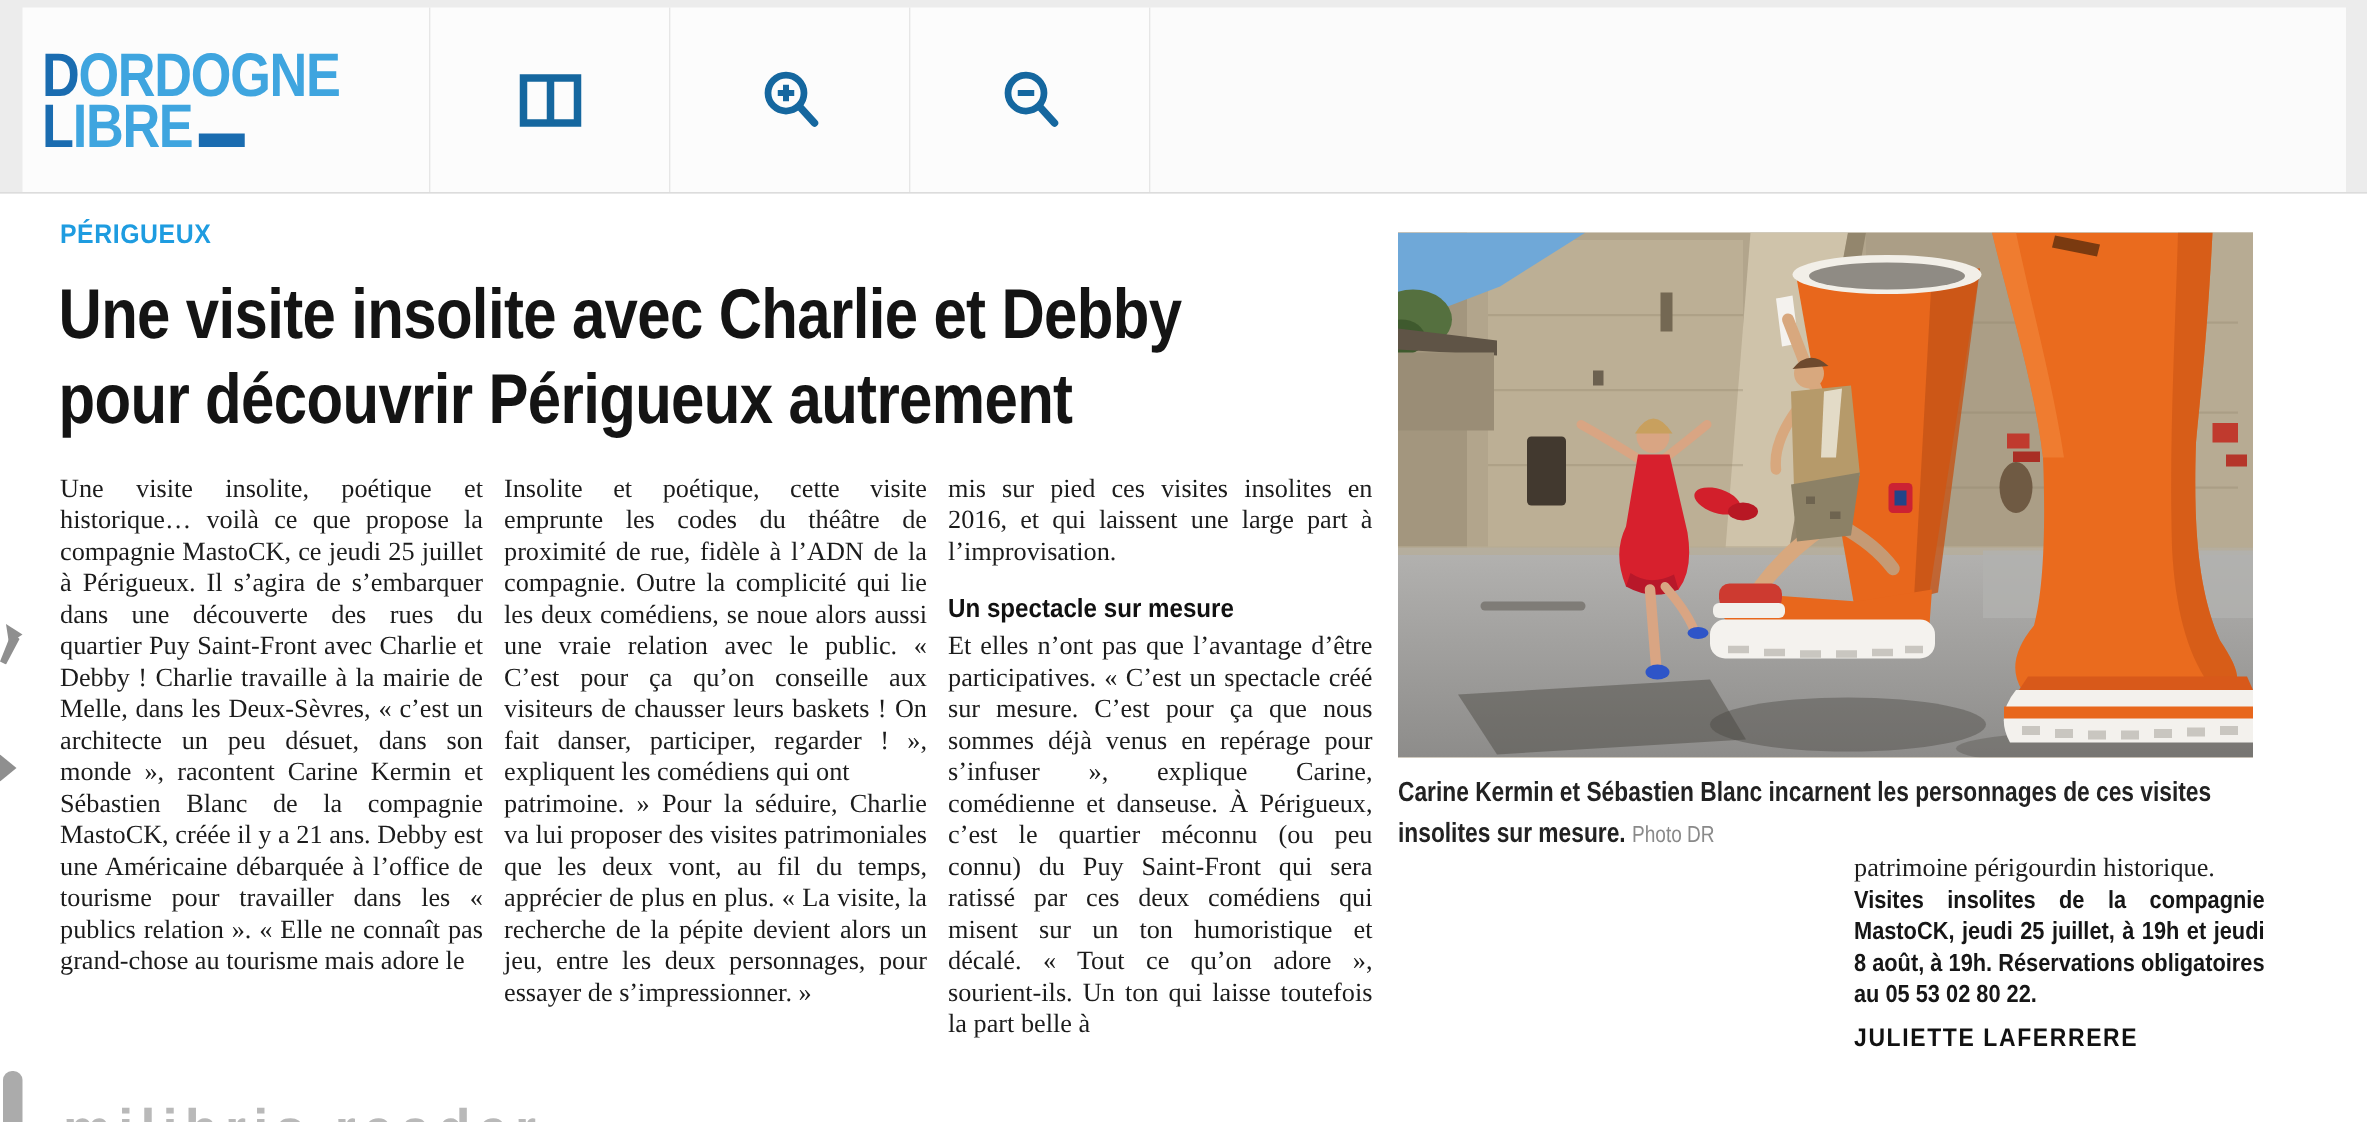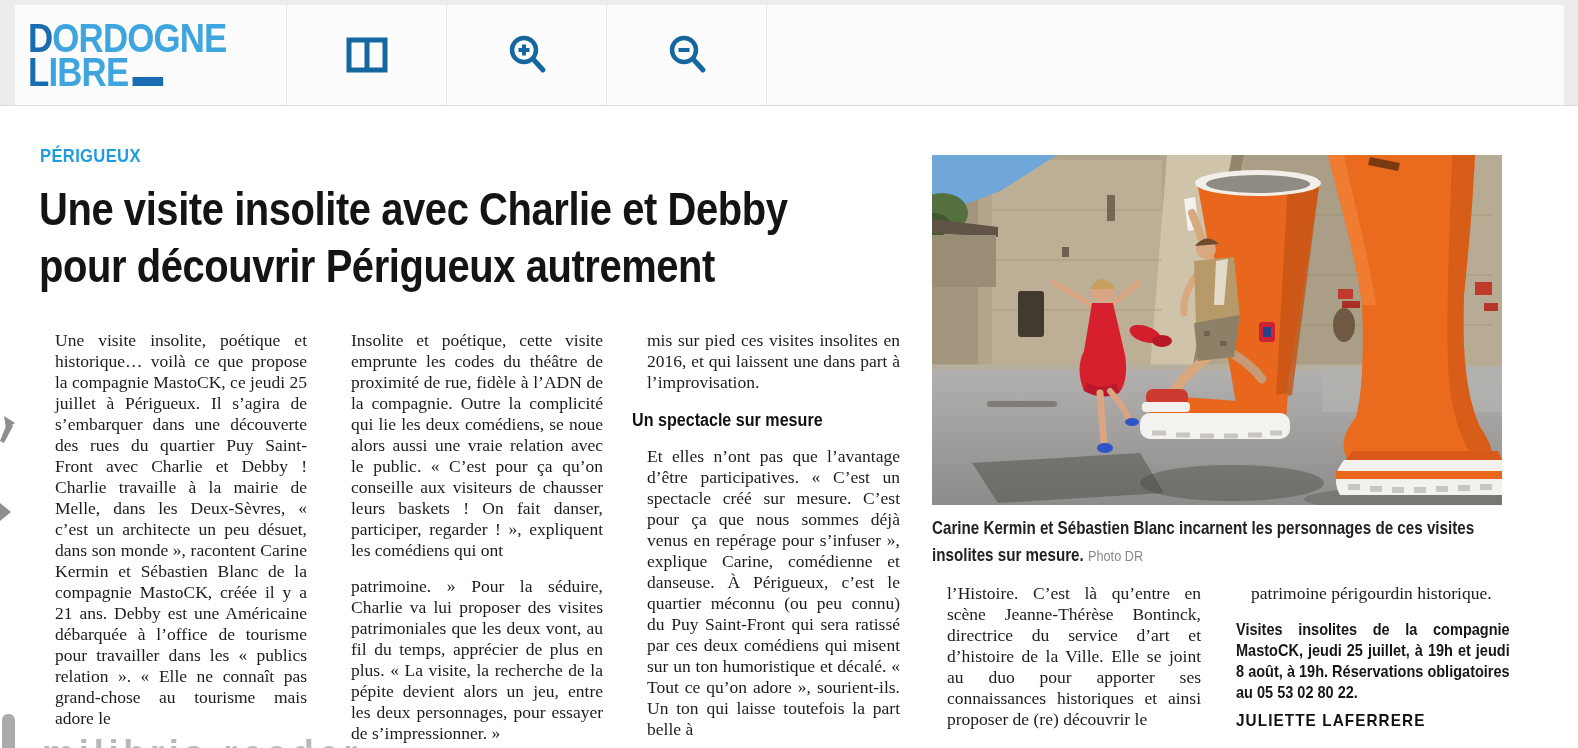--- a/index.html
+++ b/index.html
@@ -1,41 +1,41 @@
 <!DOCTYPE html>
 <html lang="fr"><head>
 <meta charset="utf-8">
 <style>
   html,body{margin:0;padding:0;background:#ffffff;}
   .viewport{position:relative;width:1578px;height:748px;overflow:hidden;background:#ffffff;
     font-family:"Liberation Sans",sans-serif;}
 
   
-  .header{position:absolute;left:0;top:0;width:1578px;height:106px;background:#ececec;
+  .header{position:absolute;left:0;top:0;width:1578px;height:129px;background:#ececec;
     border-bottom:1px solid #dcdcdc;display:flex;align-items:stretch;padding:5px 0 0 15px;box-sizing:border-box;}
   .hcell{background:#fcfcfc;border-right:1px solid #e6e6e6;display:flex;align-items:center;justify-content:center;}
   .cell-logo{width:272px;justify-content:flex-start;padding-left:13px;box-sizing:border-box;}
   .cell-btn{width:159px;cursor:pointer;}
   .cell-fill{flex:1;background:#fbfbfb;border-right:none;margin-right:14px;}
   .logo{transform:scaleX(0.85);transform-origin:0 50%;font-weight:800;font-size:41px;line-height:34px;letter-spacing:-1px;white-space:nowrap;}
   .logo .dk{color:#1a6cb0;}
   .logo .lt{color:#3fa5df;}
   .logo-underscore{display:inline-block;width:36px;height:9px;background:#1a6cb0;margin-left:5px;}
   .icon-blue{stroke:#15679f;}
 
   
   .page{position:absolute;left:0;top:130px;width:1578px;height:618px;background:#ffffff;}
   .kicker{position:absolute;left:40px;top:16px;color:#1e9ce0;font-weight:800;font-size:18px;
     letter-spacing:.4px;transform:scaleX(0.92);transform-origin:0 0;}
   .headline{position:absolute;left:39px;top:50px;width:1060px;color:#141414;font-weight:800;
     font-size:47px;line-height:57px;letter-spacing:-.5px;transform:scaleX(0.85);transform-origin:0 0;white-space:nowrap;}
 
   .bodycol{position:absolute;top:185px;width:282px;font-family:"Liberation Serif",serif;
     font-size:17.5px;line-height:21px;color:#1c1c1c;text-align:justify;hyphens:auto;-webkit-hyphens:auto;}
-  .bodycol p{margin:15px;}
+  .bodycol p{margin:0;}
   .col1{left:40px;}
   .col2{left:336px;}
   .col3{left:632px;width:283px;}
   .col4{left:932px;top:438px;width:284px;}
   .col5{left:1236px;top:438px;width:274px;}
   .subhead{font-family:"Liberation Sans",sans-serif;font-weight:800;font-size:17.5px;color:#111;
     margin:17px 0 4px 0 !important;transform:scaleX(0.92);transform-origin:0 0;white-space:nowrap;text-align:left;}
   .infoblock{font-family:"Liberation Sans",sans-serif;font-weight:700;font-size:16.5px;line-height:21px;
     color:#161616;width:311px;transform:scaleX(0.88);transform-origin:0 0;text-align:justify;margin-top:1px;}
   .author{font-family:"Liberation Sans",sans-serif;font-weight:800;font-size:17px;letter-spacing:1.2px;
@@ -105,21 +105,21 @@
     <div class="bodycol col1">
       <p>Une visite insolite, poétique et historique… voilà ce que propose la compagnie MastoCK, ce jeudi 25 juillet à Périgueux. Il s’agira de s’embarquer dans une découverte des rues du quartier Puy Saint-Front avec Charlie et Debby ! Charlie travaille à la mairie de Melle, dans les Deux-Sèvres, « c’est un architecte un peu désuet, dans son monde », racontent Carine Kermin et Sébastien Blanc de la compagnie MastoCK, créée il y a 21 ans. Debby est une Américaine débarquée à l’office de tourisme pour travailler dans les « publics relation ». « Elle ne connaît pas grand-chose au tourisme mais adore le</p>
     </div>
 
     <div class="bodycol col2">
       <p>Insolite et poétique, cette visite emprunte les codes du théâtre de proximité de rue, fidèle à l’ADN de la compagnie. Outre la complicité qui lie les deux comédiens, se noue alors aussi une vraie relation avec le public. « C’est pour ça qu’on conseille aux visiteurs de chausser leurs baskets ! On fait danser, participer, regarder ! », expliquent les comédiens qui ont</p>
       <p>patrimoine. » Pour la séduire, Charlie va lui proposer des visites patrimoniales que les deux vont, au fil du temps, apprécier de plus en plus. « La visite, la recherche de la pépite devient alors un jeu, entre les deux personnages, pour essayer de s’impressionner. »</p>
     </div>
 
     <div class="bodycol col3">
-      <p>mis sur pied ces visites insolites en 2016, et qui laissent une dans part à l’improvisation.</p>
+      <p>mis sur pied ces visites insolites en 2016, et qui laissent une large part à l’improvisation.</p>
       <p class="subhead">Un spectacle sur mesure</p>
       <p>Et elles n’ont pas que l’avantage d’être participatives. « C’est un spectacle créé sur mesure. C’est pour ça que nous sommes déjà venus en repérage pour s’infuser », explique Carine, comédienne et danseuse. À Périgueux, c’est le quartier méconnu (ou peu connu) du Puy Saint-Front qui sera ratissé par ces deux comédiens qui misent sur un ton humoristique et décalé. « Tout ce qu’on adore », sourient-ils. Un ton qui laisse toutefois la part belle à</p>
     </div>
 
     <div class="photo">
       <svg width="570" height="350" viewBox="0 0 570 350">
         <defs>
           <linearGradient id="gGround" x1="0" y1="0" x2="0" y2="1">
             <stop offset="0" stop-color="#b3b2b0"></stop>
               <stop offset="1" stop-color="#8d8c8a"></stop>
@@ -218,23 +218,20 @@
           <path d="M420,296 L566,296 L570,305 L414,305 Z" fill="#d8591a"></path>
         </g>
       </svg>
     </div>
 
     <div class="caption">
       <span>Carine Kermin et Sébastien Blanc incarnent les personnages de ces visites insolites sur mesure.</span>
       <span class="credit">Photo DR</span>
     </div>
 
-    <div class="bodycol col4">
-      <p>l’Histoire. C’est là qu’entre en scène Jeanne-Thérèse Bontinck, directrice du service d’art et d’histoire de la Ville. Elle se joint au duo pour apporter ses connaissances historiques et ainsi proposer de (re) découvrir le</p>
-    </div>
 
     <div class="bodycol col5">
       <p>patrimoine périgourdin historique.</p>
       <div class="infoblock">Visites insolites de la compagnie MastoCK, jeudi 25 juillet, à 19h et jeudi 8 août, à 19h. Réservations obligatoires au 05 53 02 80 22.</div>
       <div class="author">JULIETTE LAFERRERE</div>
     </div>
   </div>
 
   <svg class="edge-mark" style="top:415px" width="16" height="28" viewBox="0 0 16 28">
     <polygon points="0,26 8,6 13,11 4,28" fill="#8f8f8f"></polygon>

